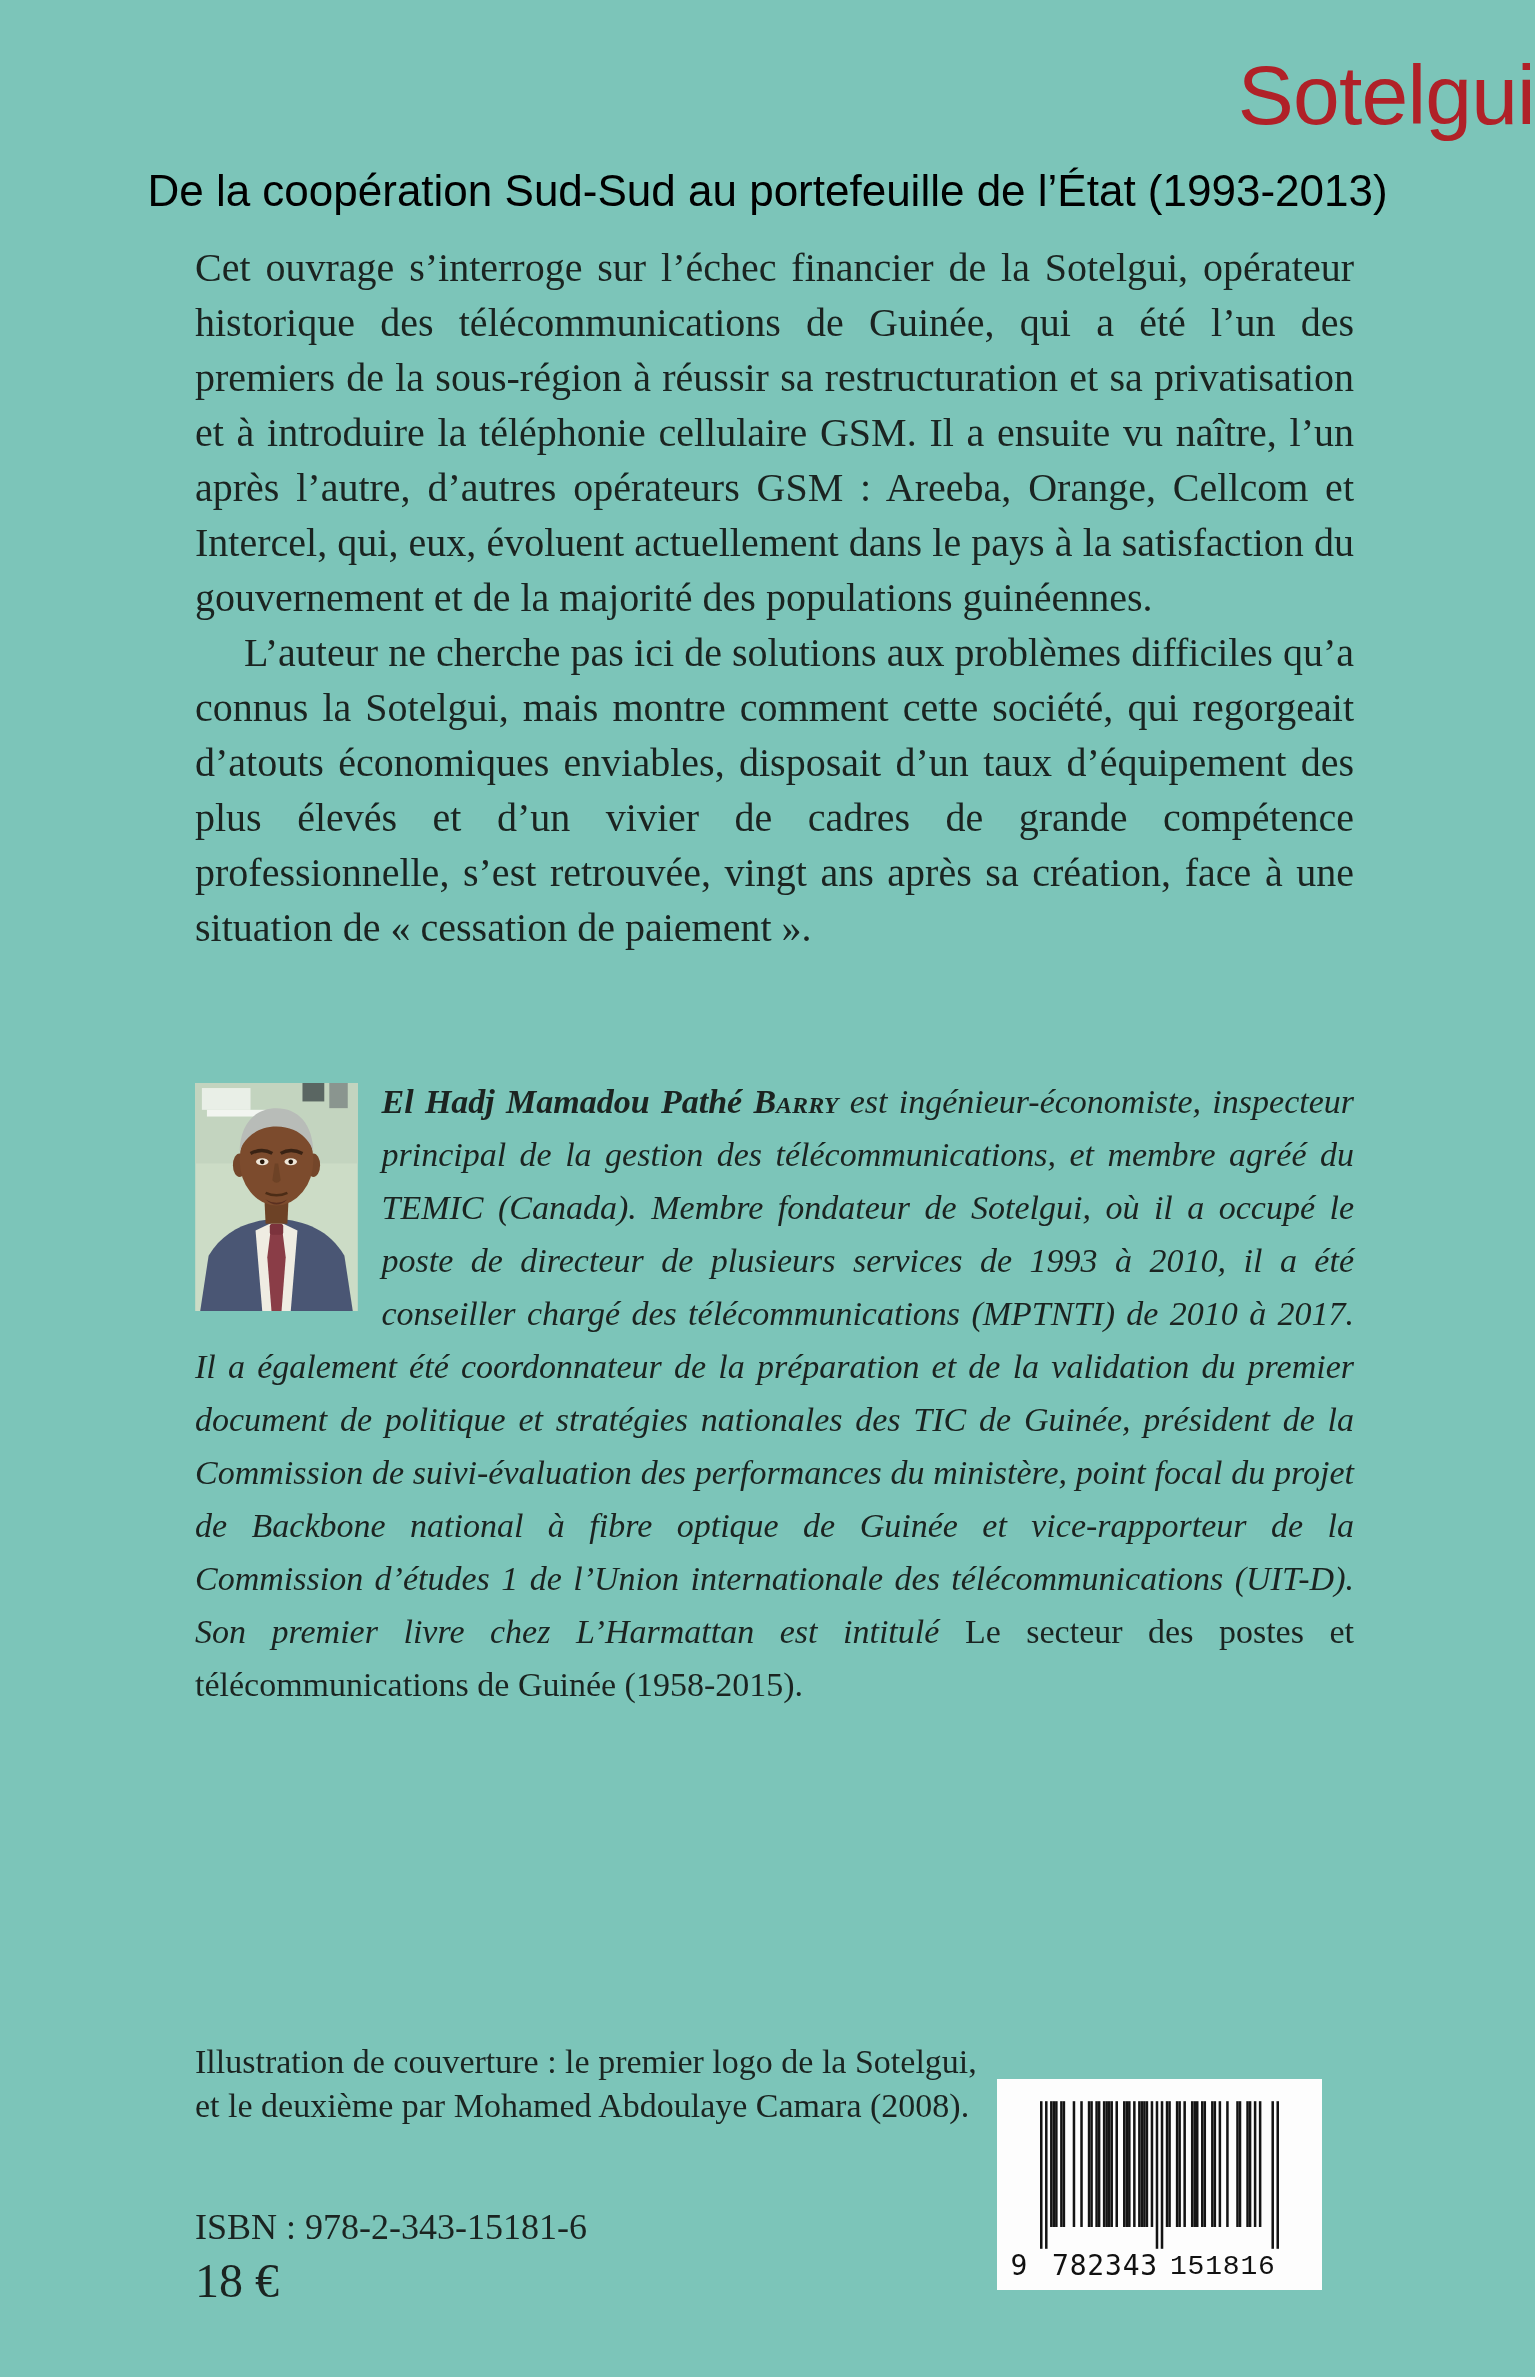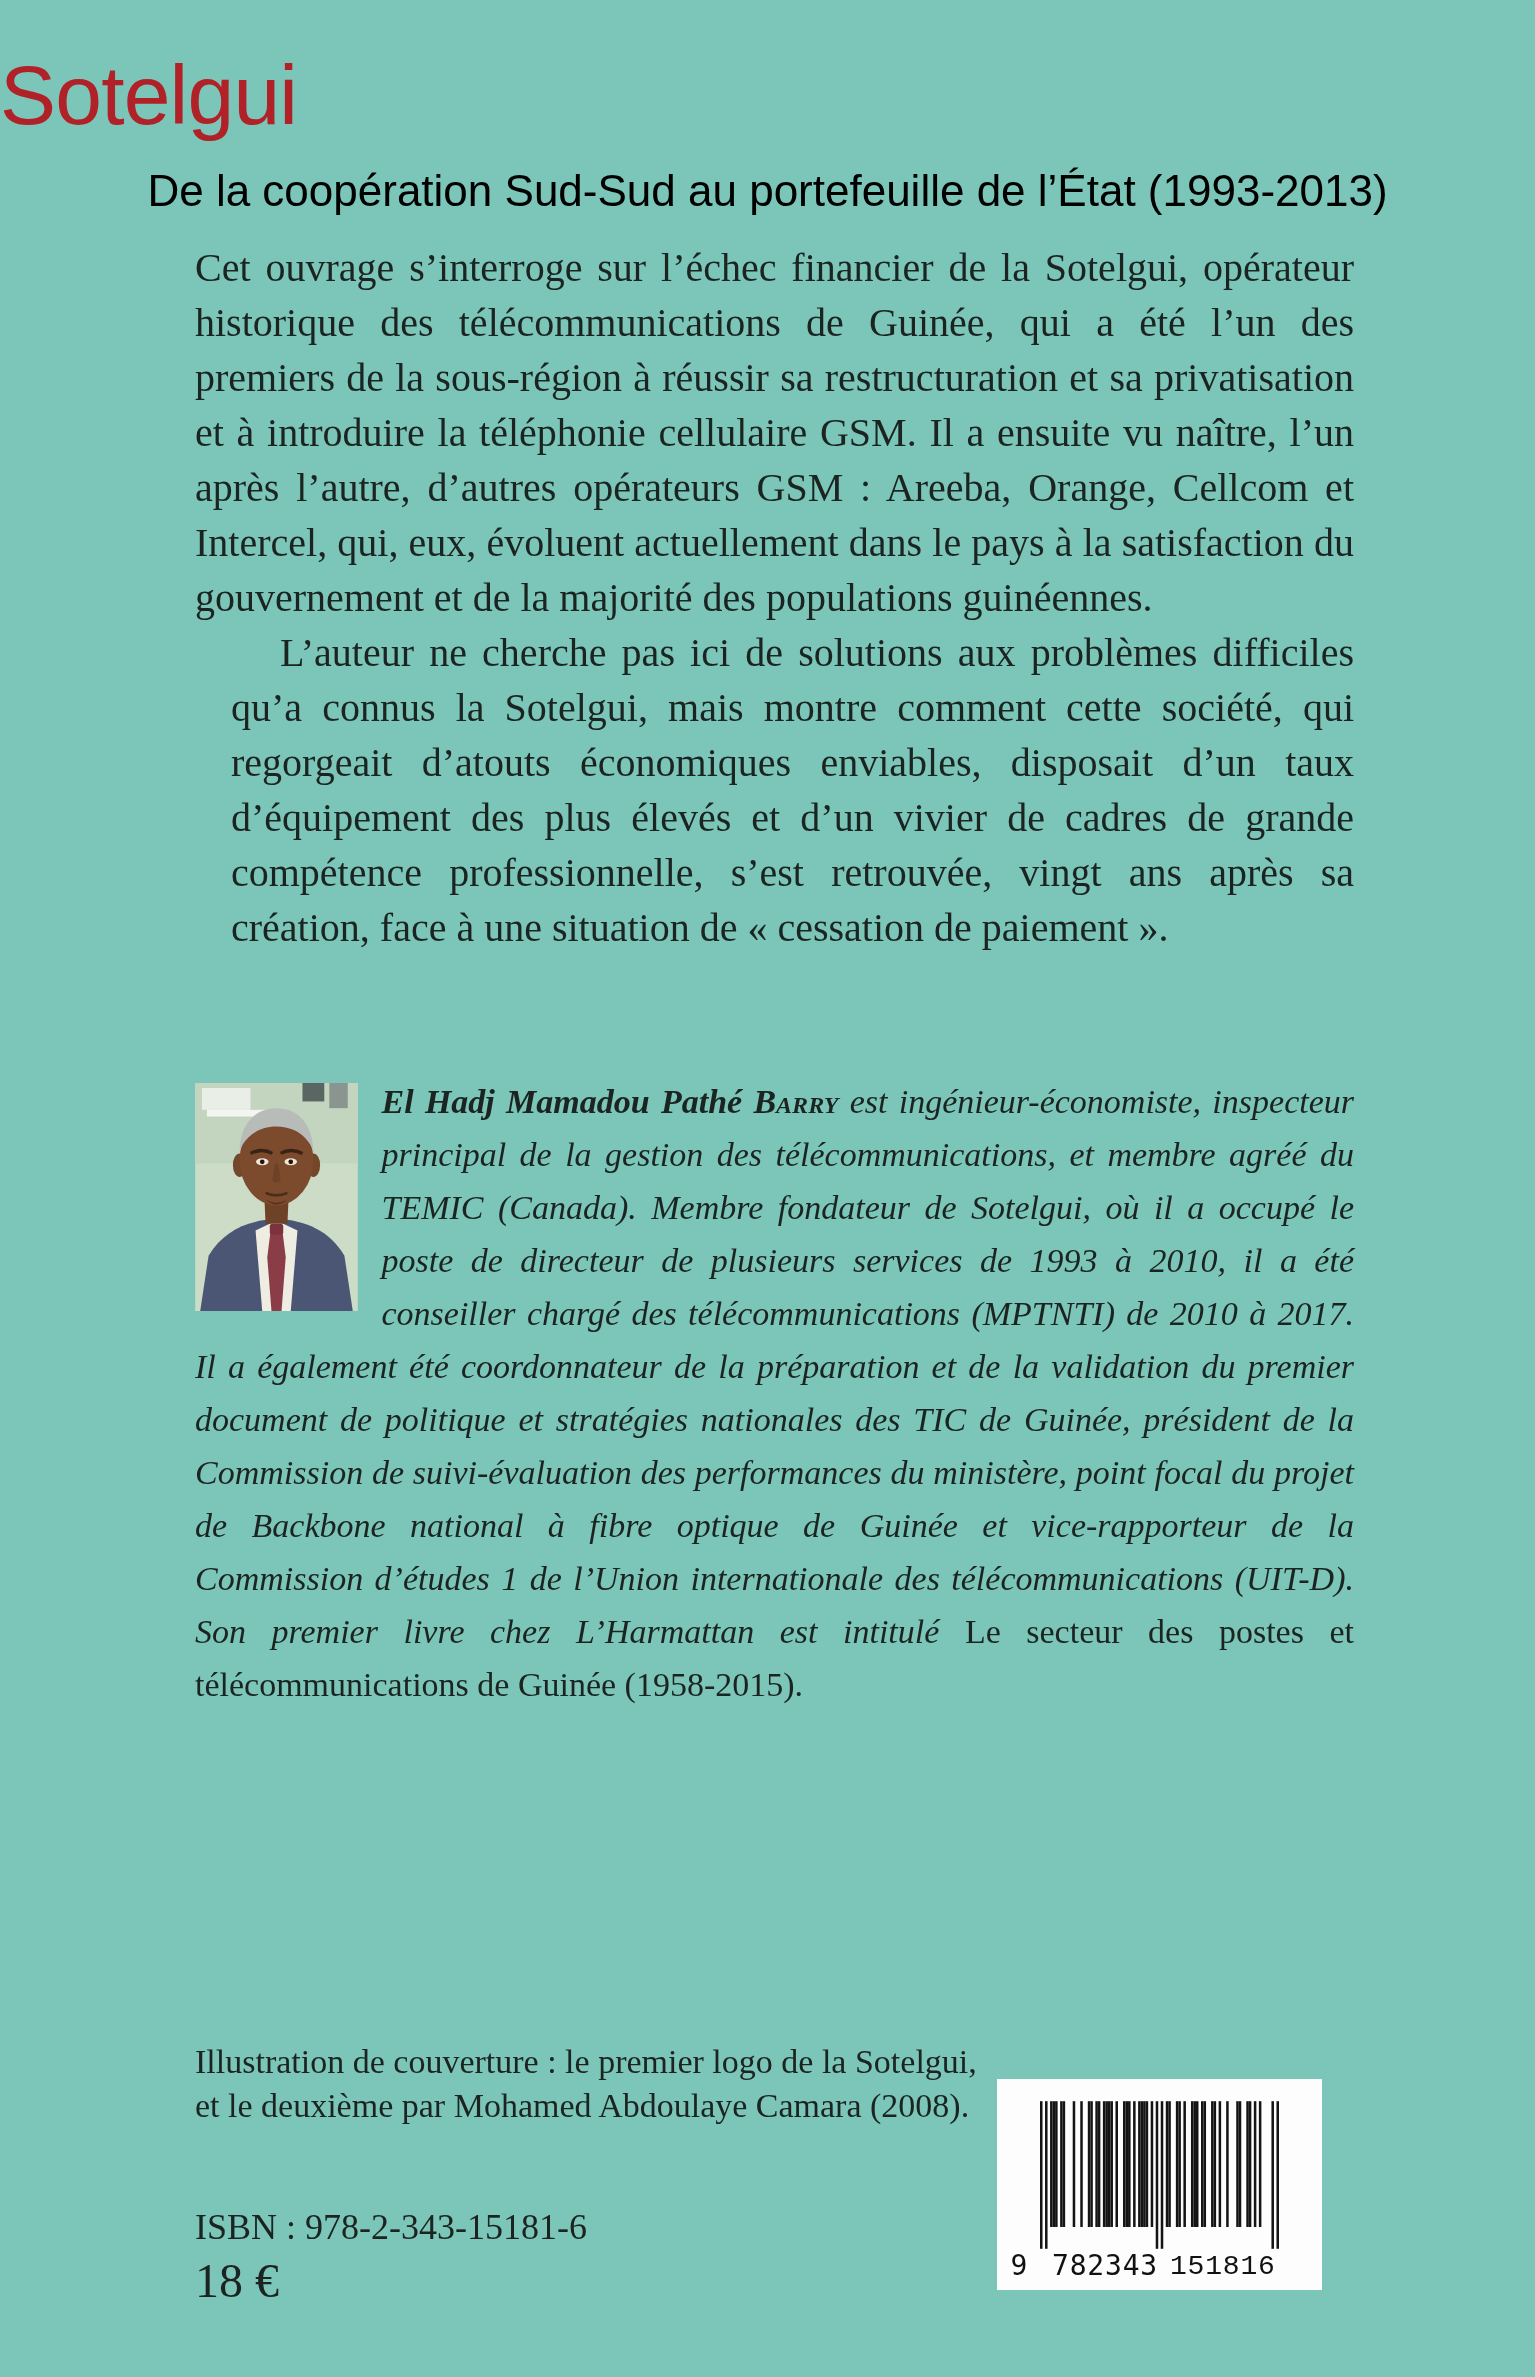--- a/index.html
+++ b/index.html
@@ -6,39 +6,39 @@
   #cover{
     position:relative;
     width:1535px;height:2377px;
     background:#7cc5b9;
     overflow:hidden;
     font-family:"Liberation Serif", serif;
     color:#1b2421;
   }
   .book-title{
     position:absolute;top:49px;left:0;width:1535px;
-    text-align:left;
+    text-align:right;
     font-family:"Liberation Sans", sans-serif;
     font-size:84px;line-height:1.1;font-weight:400;
     color:#b02128;letter-spacing:-0.8px;
   }
   .book-subtitle{
     position:absolute;top:166px;left:0;width:1535px;
     text-align:center;
     font-family:"Liberation Sans", sans-serif;
     font-size:44px;font-weight:400;
     color:#000000;
   }
   .synopsis{
     position:absolute;top:240px;left:195px;width:1159px;
     font-size:40px;line-height:55px;
     text-align:justify;
   }
   .synopsis p{margin:0;}
-  .synopsis p.indented{text-indent:49px;margin-left:36px;}
+  .synopsis p.indented{text-indent:49px;}
   .bio{
     position:absolute;top:1075px;left:195px;width:1159px;
     font-size:34px;line-height:53px;
     text-align:justify;
     font-style:italic;
   }
   .author-photo{
     float:left;
     width:163px;height:228px;
     margin:8.4px 23.5px 5px 0;

